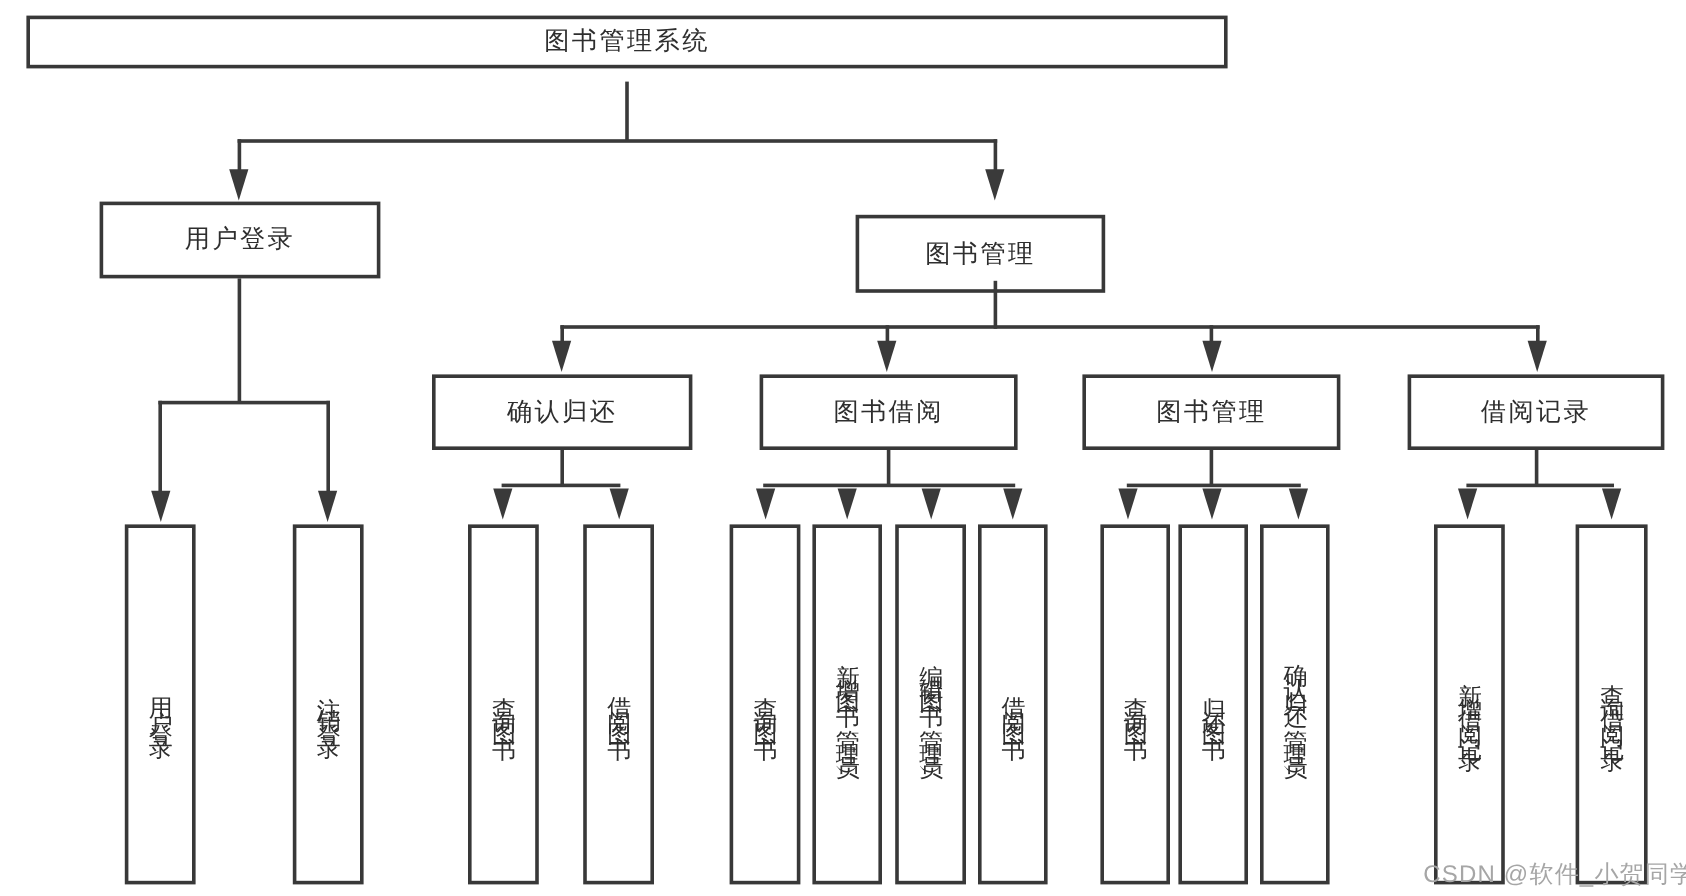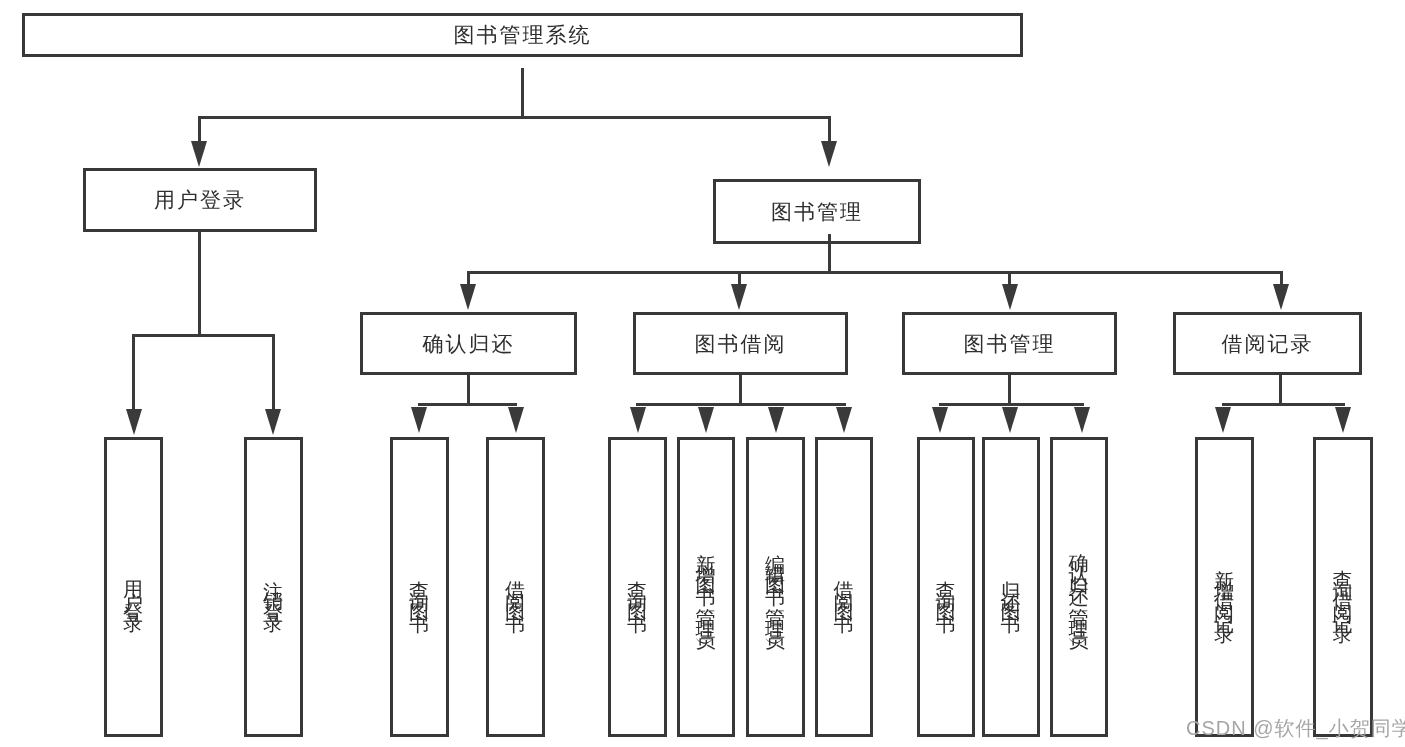--- a/index.html
+++ b/index.html
@@ -80,21 +80,21 @@
   <div class="v" style="left:737.5px;top:271px;height:15px"></div>
   <div class="a" style="left:731px;top:284px"></div>
   <div class="v" style="left:1008px;top:271px;height:15px"></div>
   <div class="a" style="left:1001.5px;top:284px"></div>
   <div class="v" style="left:1279.5px;top:271px;height:15px"></div>
   <div class="a" style="left:1273px;top:284px"></div>
 
   <div class="box" style="left:360px;top:312px;width:217px;height:63px">确认归还</div>
   <div class="box" style="left:633px;top:312px;width:215px;height:63px">图书借阅</div>
   <div class="box" style="left:902px;top:312px;width:215px;height:63px">图书管理</div>
-  <div class="box" style="left:1173px;top:312px;width:189px;height:63px">借阅记录</div>
+  <div class="box" style="left:1173px;top:312px;width:214px;height:63px">借阅记录</div>
 
   <div class="v" style="left:467px;top:375px;height:30px"></div>
   <div class="h" style="left:417.5px;top:403px;width:99px"></div>
   <div class="a" style="left:411px;top:407px"></div>
   <div class="a" style="left:507.5px;top:407px"></div>
 
   <div class="v" style="left:739px;top:375px;height:30px"></div>
   <div class="h" style="left:636px;top:403px;width:210px"></div>
   <div class="a" style="left:629.5px;top:407px"></div>
   <div class="a" style="left:698px;top:407px"></div>

